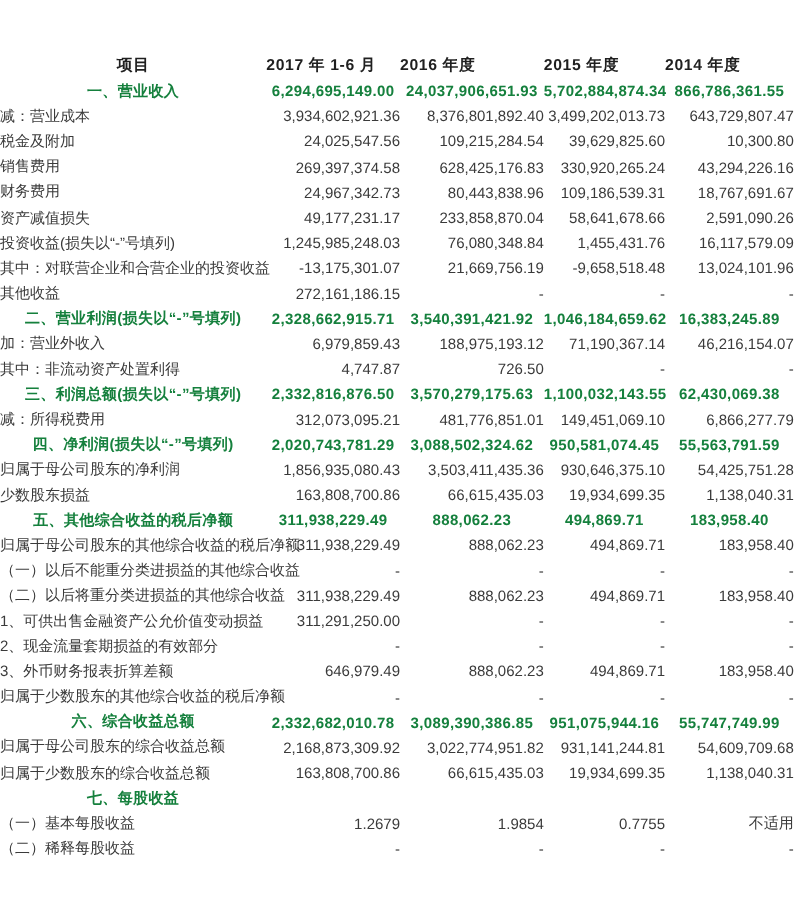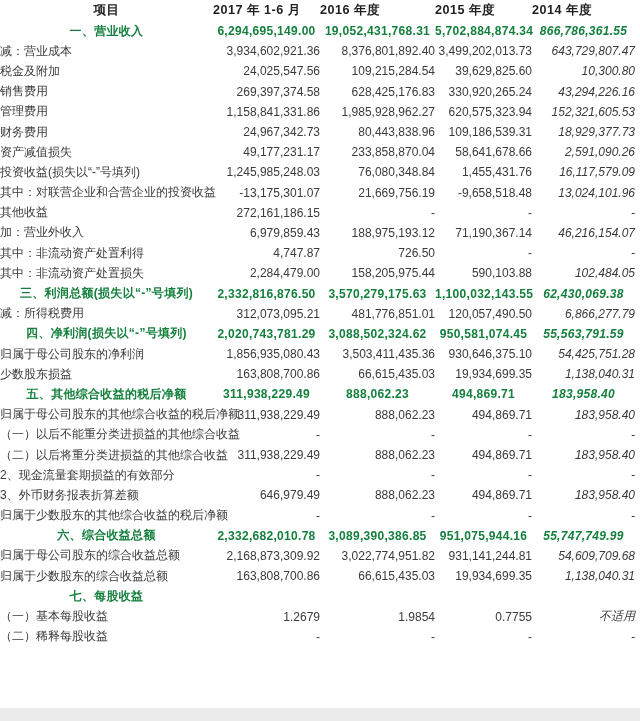--- a/index.html
+++ b/index.html
@@ -4,40 +4,40 @@
 <style>
   html, body { margin: 0; padding: 0; }
   body {
     width: 640px; height: 721px; overflow: hidden;
     background: #ffffff;
     font-family: "Liberation Sans", "DejaVu Sans", sans-serif;
     -webkit-font-smoothing: antialiased;
   }
   .page { width: 640px; height: 721px; background: #fff; position: relative; }
   table.fin {
-    width: 640px; border-collapse: collapse; table-layout: fixed;
+    width: 640px; border-collapse: collapse; table-layout: fixed; margin-top: 42px;
   }
   table.fin th, table.fin td {
     padding: 0; vertical-align: middle; white-space: nowrap;
   }
   thead tr { height: 21px; }
   thead th {
     font-size: 12.6px; font-weight: bold; color: #1f1f1f;
     text-align: left; letter-spacing: 0.5px;
   }
   thead th.c-label { text-align: center; }
   tbody tr { height: 20.2px; }
   tbody td { font-size: 12px; color: #3a3a3a; }
   td.c-label {
     text-align: left; padding-left: 8px; overflow: visible;
   }
   td.c-num {
     text-align: right; padding-right: 4px;
   }
-  td.c-num.last { padding-right: 5px; font-style: italic; }
+  td.c-num.last { padding-right: 5px; }
   tr.bold td {
     font-weight: bold; color: #15803d; font-size: 12px;
     letter-spacing: 0.3px;
     text-align: center;
   }
   .bottom-band {
     position: absolute; left: 0; bottom: 0;
     width: 640px; height: 13px; background: #ebebeb;
   }
 </style>
@@ -59,21 +59,21 @@
         <th>2017 年 1-6 月</th>
         <th>2016 年度</th>
         <th>2015 年度</th>
         <th>2014 年度</th>
       </tr>
     </thead>
     <tbody id="rows-body">
         <tr class="bold">
           <td class="c-label">一、营业收入</td>
           <td class="c-num">6,294,695,149.00</td>
-          <td class="c-num">19,052,431,768.31</td>
+          <td class="c-num">24,037,906,651.93</td>
           <td class="c-num">5,702,884,874.34</td>
           <td class="c-num last">866,786,361.55</td>
         </tr>
         <tr>
           <td class="c-label">减：营业成本</td>
           <td class="c-num">3,934,602,921.36</td>
           <td class="c-num">8,376,801,892.40</td>
           <td class="c-num">3,499,202,013.73</td>
           <td class="c-num last">643,729,807.47</td>
         </tr>
@@ -85,32 +85,25 @@
           <td class="c-num last">10,300.80</td>
         </tr>
         <tr>
           <td class="c-label">销售费用</td>
           <td class="c-num">269,397,374.58</td>
           <td class="c-num">628,425,176.83</td>
           <td class="c-num">330,920,265.24</td>
           <td class="c-num last">43,294,226.16</td>
         </tr>
         <tr>
-          <td class="c-label">管理费用</td>
-          <td class="c-num">1,158,841,331.86</td>
-          <td class="c-num">1,985,928,962.27</td>
-          <td class="c-num">620,575,323.94</td>
-          <td class="c-num last">152,321,605.53</td>
-        </tr>
-        <tr>
           <td class="c-label">财务费用</td>
           <td class="c-num">24,967,342.73</td>
           <td class="c-num">80,443,838.96</td>
           <td class="c-num">109,186,539.31</td>
-          <td class="c-num last">18,929,377.73</td>
+          <td class="c-num last">18,767,691.67</td>
         </tr>
         <tr>
           <td class="c-label">资产减值损失</td>
           <td class="c-num">49,177,231.17</td>
           <td class="c-num">233,858,870.04</td>
           <td class="c-num">58,641,678.66</td>
           <td class="c-num last">2,591,090.26</td>
         </tr>
         <tr>
           <td class="c-label">投资收益(损失以“-”号填列)</td>
@@ -126,53 +119,53 @@
           <td class="c-num">-9,658,518.48</td>
           <td class="c-num last">13,024,101.96</td>
         </tr>
         <tr>
           <td class="c-label">其他收益</td>
           <td class="c-num">272,161,186.15</td>
           <td class="c-num">-</td>
           <td class="c-num">-</td>
           <td class="c-num last">-</td>
         </tr>
+        <tr class="bold">
+          <td class="c-label">二、营业利润(损失以“-”号填列)</td>
+          <td class="c-num">2,328,662,915.71</td>
+          <td class="c-num">3,540,391,421.92</td>
+          <td class="c-num">1,046,184,659.62</td>
+          <td class="c-num last">16,383,245.89</td>
+        </tr>
         <tr>
           <td class="c-label">加：营业外收入</td>
           <td class="c-num">6,979,859.43</td>
           <td class="c-num">188,975,193.12</td>
           <td class="c-num">71,190,367.14</td>
           <td class="c-num last">46,216,154.07</td>
         </tr>
         <tr>
           <td class="c-label">其中：非流动资产处置利得</td>
           <td class="c-num">4,747.87</td>
           <td class="c-num">726.50</td>
           <td class="c-num">-</td>
           <td class="c-num last">-</td>
         </tr>
-        <tr>
-          <td class="c-label">其中：非流动资产处置损失</td>
-          <td class="c-num">2,284,479.00</td>
-          <td class="c-num">158,205,975.44</td>
-          <td class="c-num">590,103.88</td>
-          <td class="c-num last">102,484.05</td>
-        </tr>
         <tr class="bold">
           <td class="c-label">三、利润总额(损失以“-”号填列)</td>
           <td class="c-num">2,332,816,876.50</td>
           <td class="c-num">3,570,279,175.63</td>
           <td class="c-num">1,100,032,143.55</td>
           <td class="c-num last">62,430,069.38</td>
         </tr>
         <tr>
           <td class="c-label">减：所得税费用</td>
           <td class="c-num">312,073,095.21</td>
           <td class="c-num">481,776,851.01</td>
-          <td class="c-num">120,057,490.50</td>
+          <td class="c-num">149,451,069.10</td>
           <td class="c-num last">6,866,277.79</td>
         </tr>
         <tr class="bold">
           <td class="c-label">四、净利润(损失以“-”号填列)</td>
           <td class="c-num">2,020,743,781.29</td>
           <td class="c-num">3,088,502,324.62</td>
           <td class="c-num">950,581,074.45</td>
           <td class="c-num last">55,563,791.59</td>
         </tr>
         <tr>
@@ -209,20 +202,27 @@
           <td class="c-num">-</td>
           <td class="c-num">-</td>
           <td class="c-num last">-</td>
         </tr>
         <tr>
           <td class="c-label">（二）以后将重分类进损益的其他综合收益</td>
           <td class="c-num">311,938,229.49</td>
           <td class="c-num">888,062.23</td>
           <td class="c-num">494,869.71</td>
           <td class="c-num last">183,958.40</td>
+        </tr>
+        <tr>
+          <td class="c-label">1、可供出售金融资产公允价值变动损益</td>
+          <td class="c-num">311,291,250.00</td>
+          <td class="c-num">-</td>
+          <td class="c-num">-</td>
+          <td class="c-num last">-</td>
         </tr>
         <tr>
           <td class="c-label">2、现金流量套期损益的有效部分</td>
           <td class="c-num">-</td>
           <td class="c-num">-</td>
           <td class="c-num">-</td>
           <td class="c-num last">-</td>
         </tr>
         <tr>
           <td class="c-label">3、外币财务报表折算差额</td>

